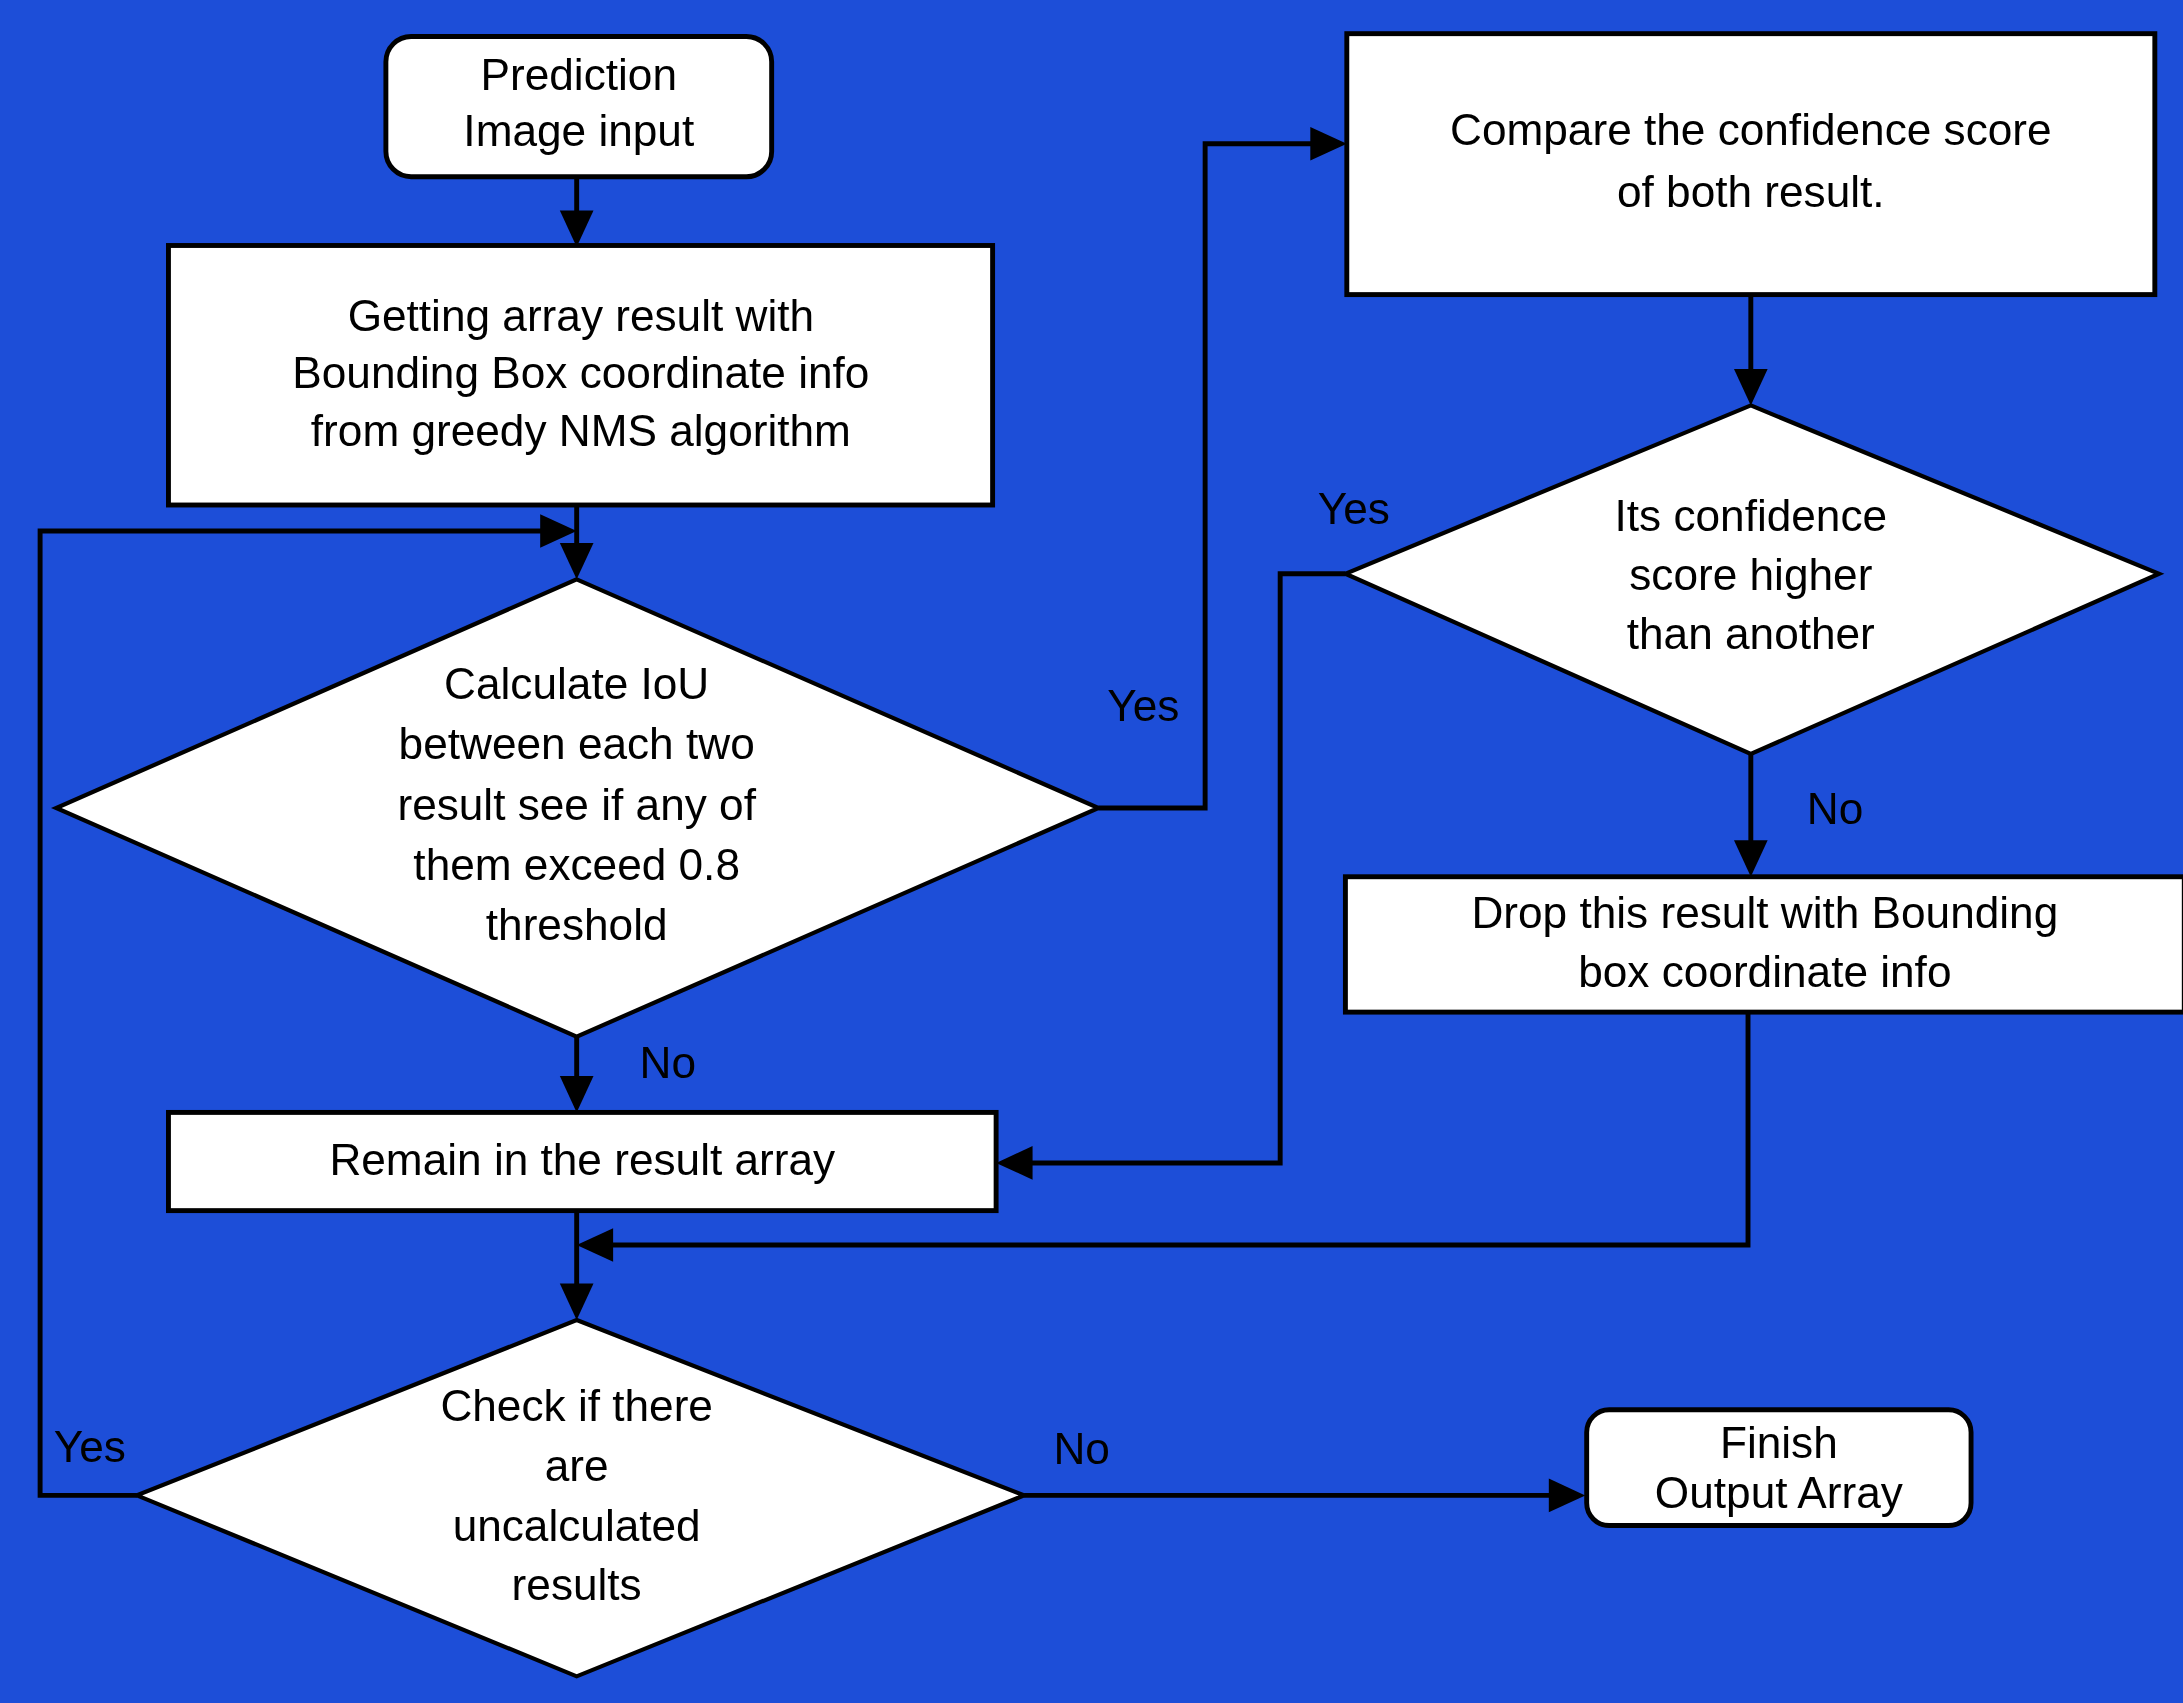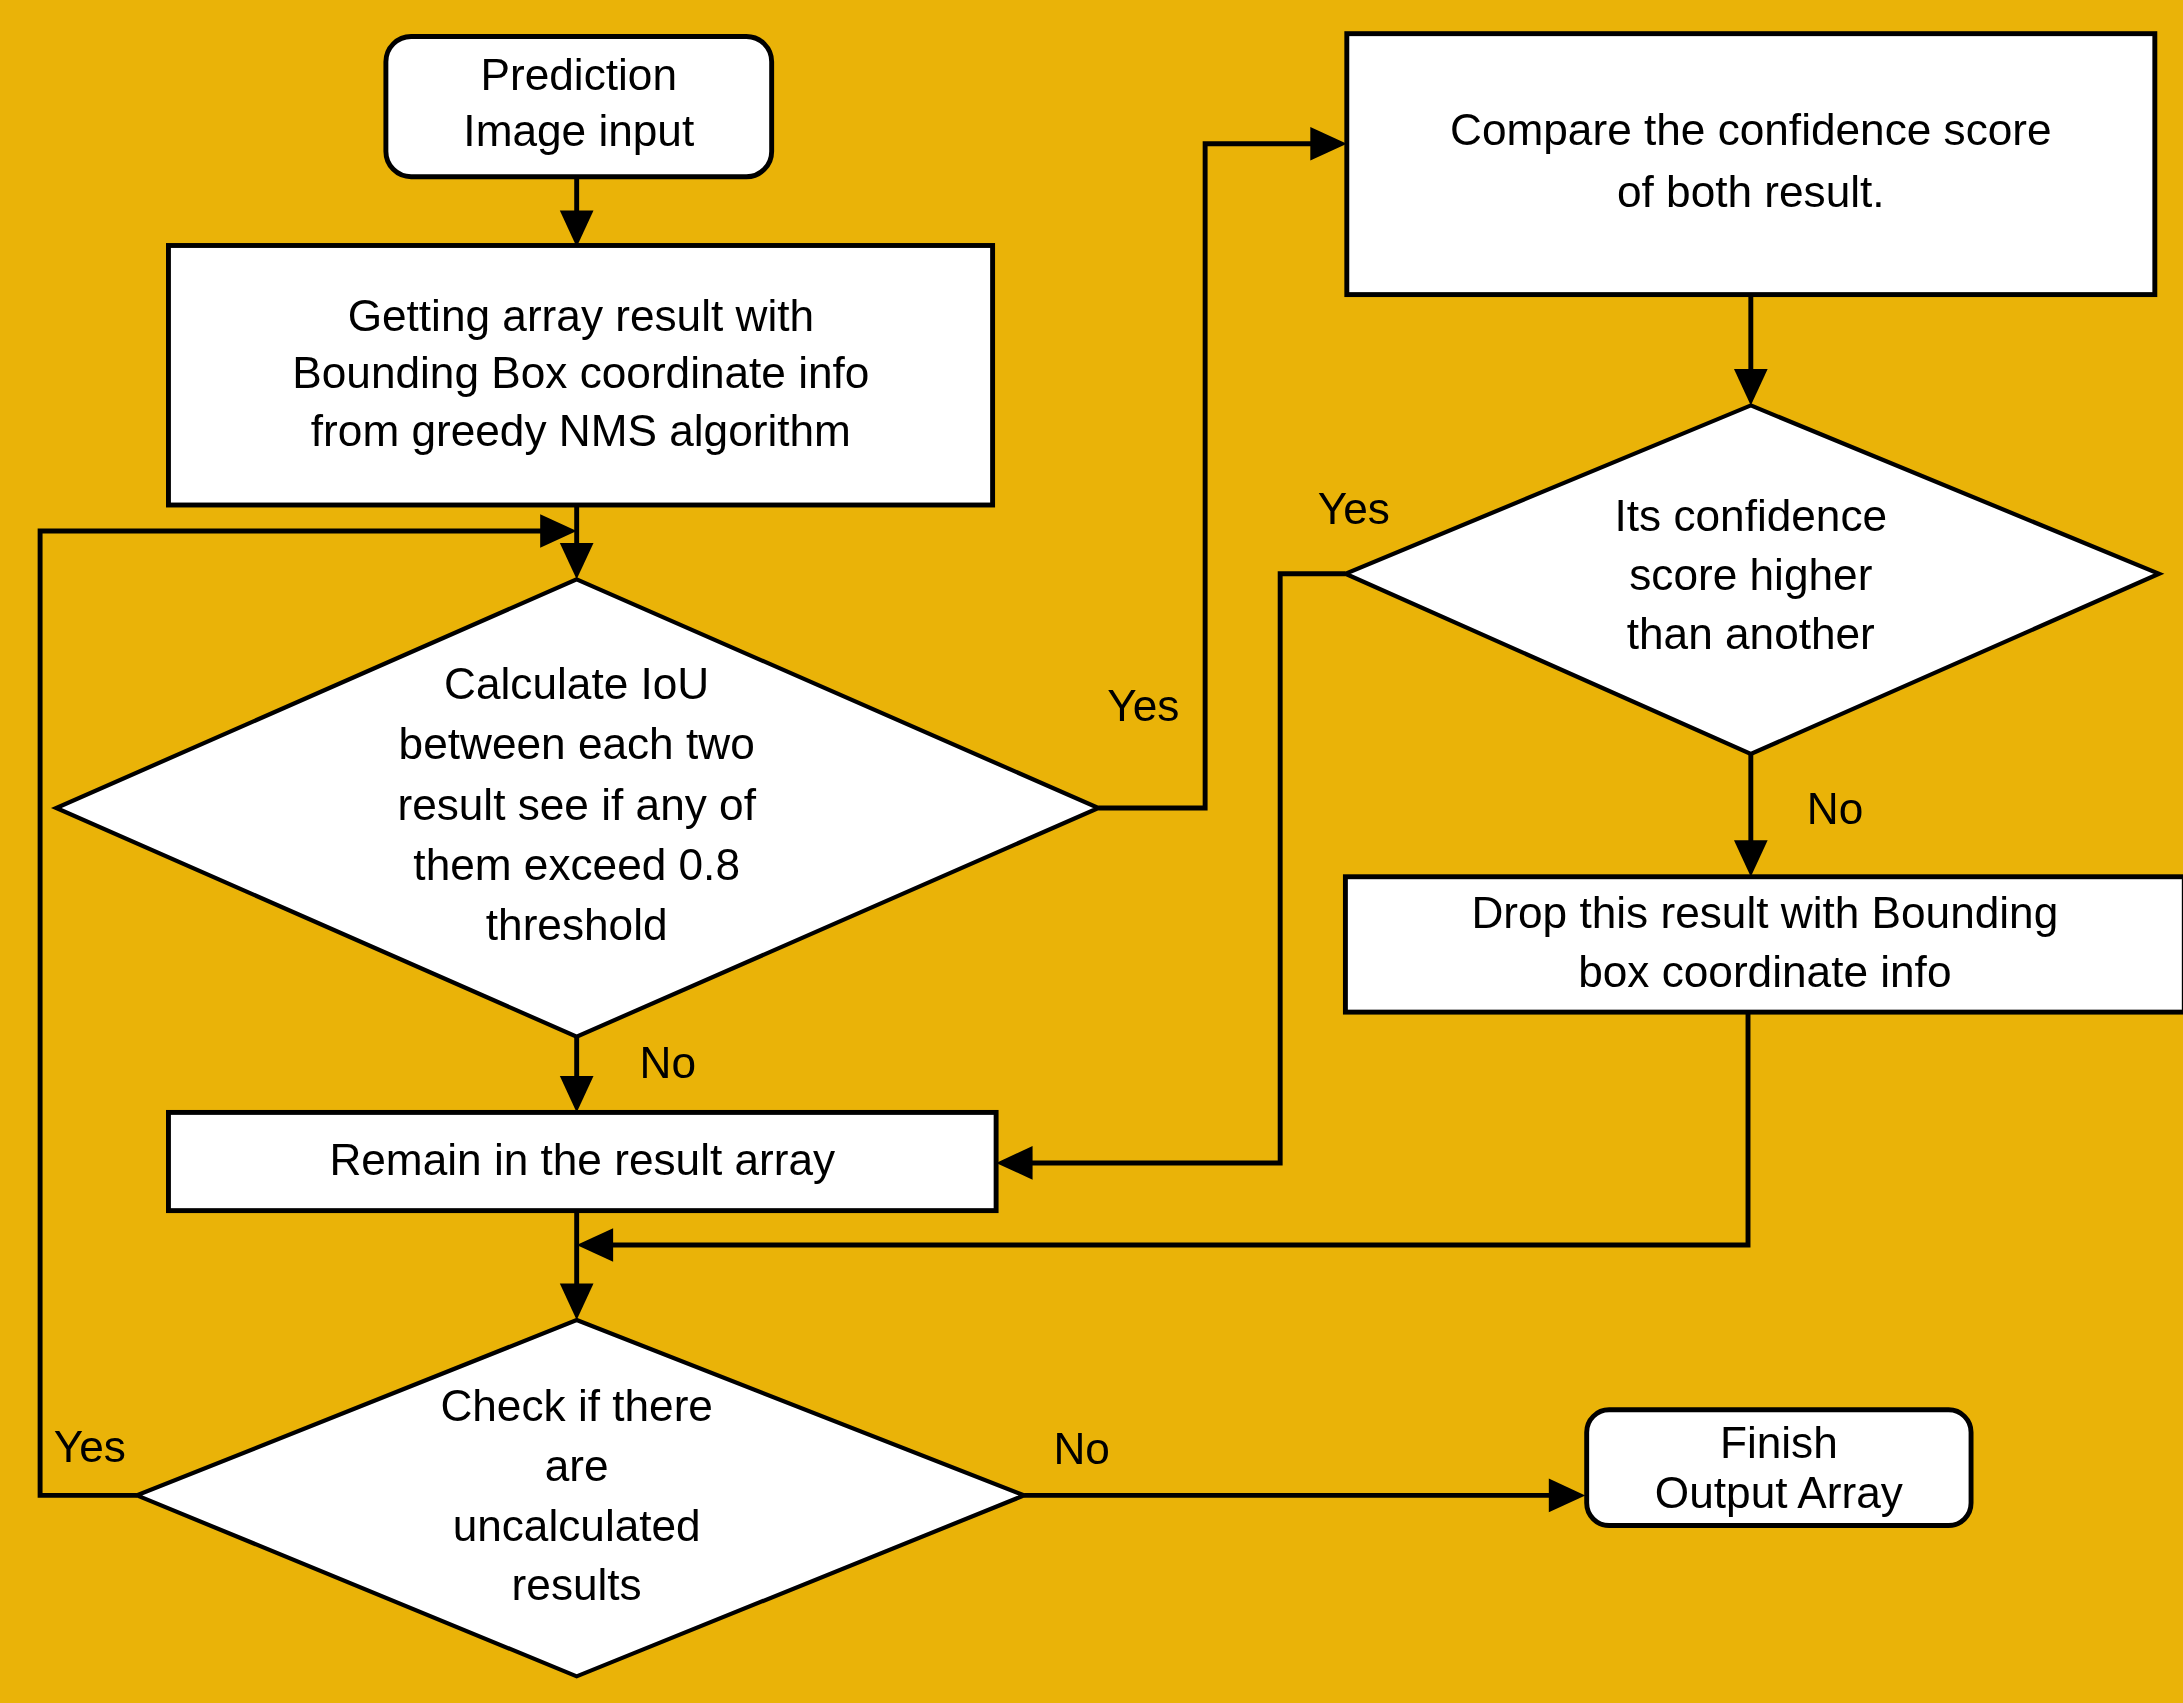--- a/index.html
+++ b/index.html
@@ -7,21 +7,21 @@
     padding: 0;
     background: #ffffff;
   }
   body {
     font-family: "Liberation Sans", sans-serif;
   }
   #flowchart-root {
     position: relative;
     width: 2183px;
     height: 1703px;
-    background: #eab308;
+    background: #1d4ed8;
     overflow: hidden;
   }
   svg.fc {
     display: block;
     width: 2183px;
     height: 1703px;
   }
   .node-shape {
     fill: #ffffff;
     stroke: #000000;

